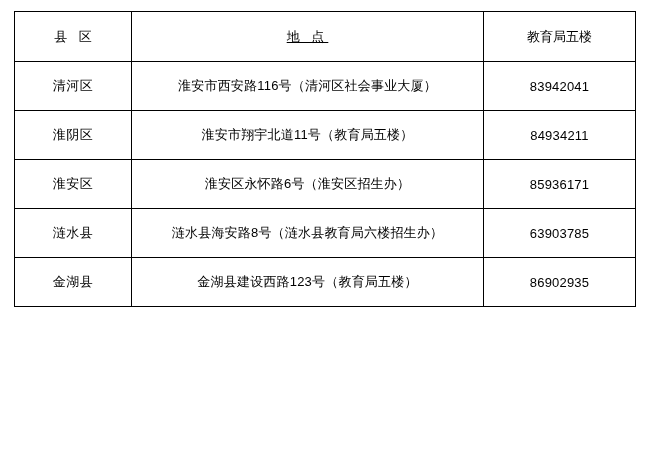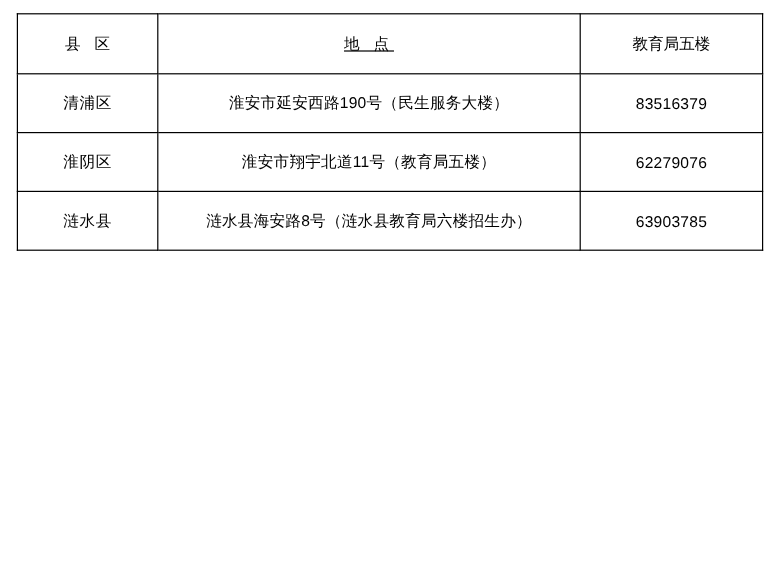--- a/index.html
+++ b/index.html
@@ -87,29 +87,39 @@
     </colgroup>
     <thead>
       <tr>
         <th class="th-county">县  区</th>
         <th class="th-place">地  点</th>
         <th class="th-phone">教育局五楼</th>
       </tr>
     </thead>
     <tbody>
       <tr>
-        <td class="county">清浦区</td>
-        <td class="place">淮安市延安西路190号（民生服务大楼）</td>
-        <td class="phone">83516379</td>
+        <td class="county">清河区</td>
+        <td class="place">淮安市西安路116号（清河区社会事业大厦）</td>
+        <td class="phone">83942041</td>
       </tr>
       <tr>
         <td class="county">淮阴区</td>
         <td class="place">淮安市翔宇北道11号（教育局五楼）</td>
-        <td class="phone">62279076</td>
+        <td class="phone">84934211</td>
+      </tr>
+      <tr>
+        <td class="county">淮安区</td>
+        <td class="place">淮安区永怀路6号（淮安区招生办）</td>
+        <td class="phone">85936171</td>
       </tr>
       <tr>
         <td class="county">涟水县</td>
         <td class="place">涟水县海安路8号（涟水县教育局六楼招生办）</td>
         <td class="phone">63903785</td>
       </tr>
+      <tr>
+        <td class="county">金湖县</td>
+        <td class="place">金湖县建设西路123号（教育局五楼）</td>
+        <td class="phone">86902935</td>
+      </tr>
     </tbody>
   </table>
 </div>
 
 </body></html>

